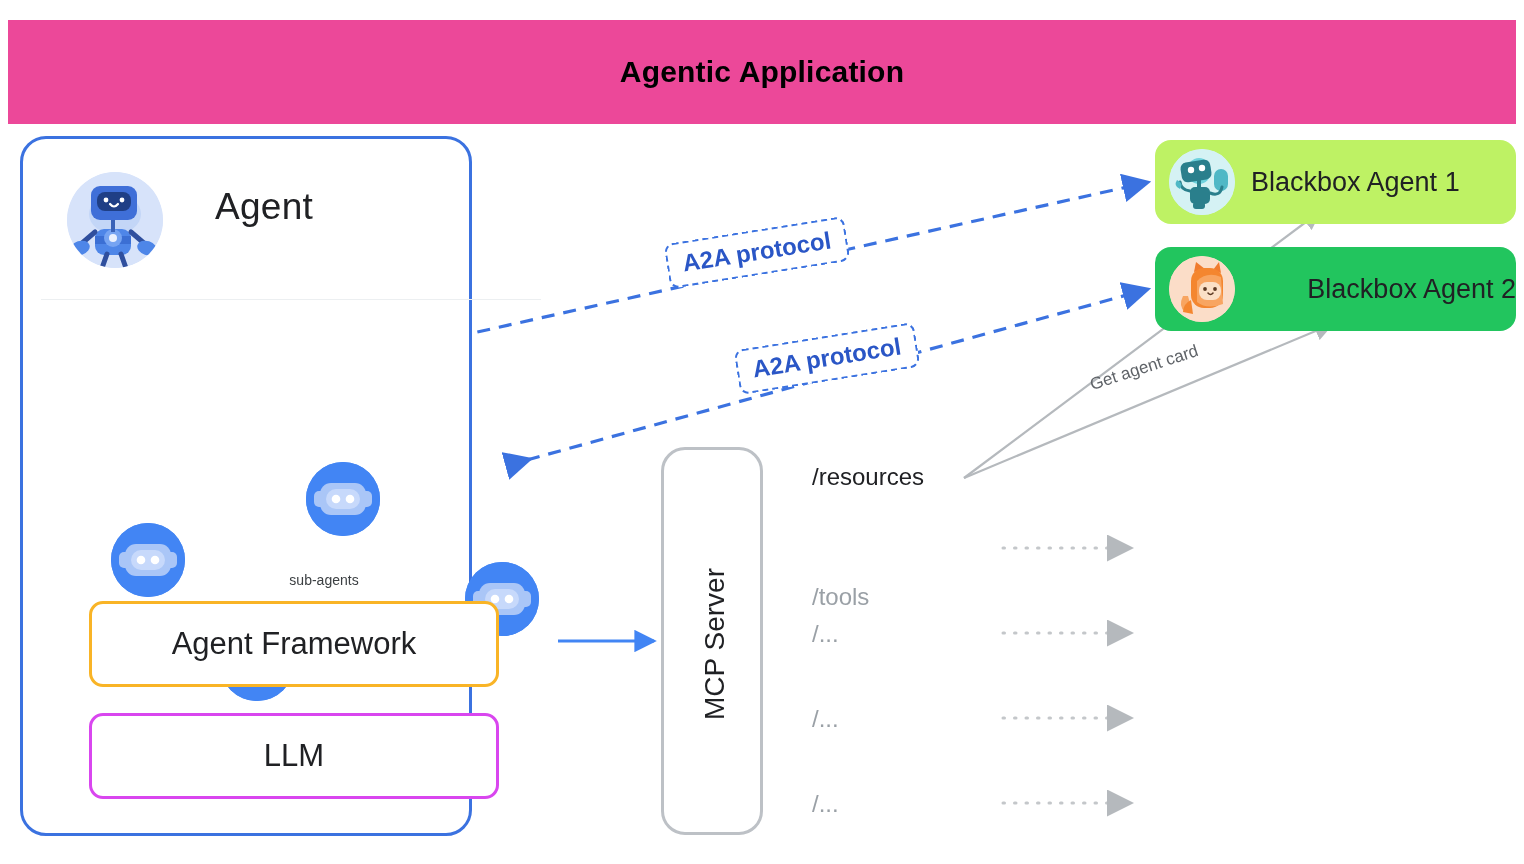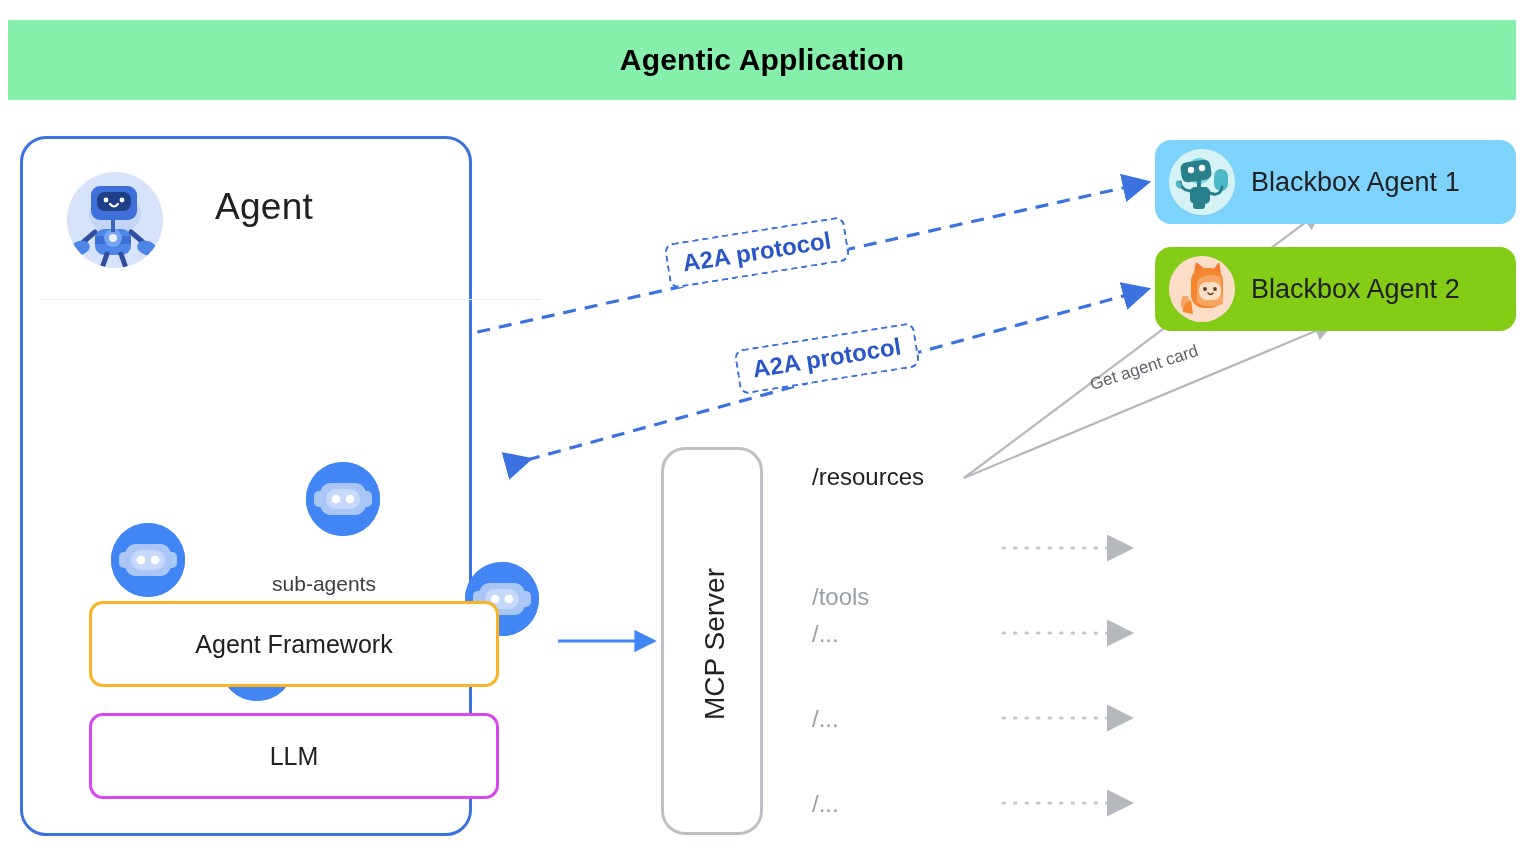--- a/index.html
+++ b/index.html
@@ -1,63 +1,63 @@
 <!DOCTYPE html>
 <html><head>
 <meta charset="utf-8">
 <style>
   html,body{margin:0;padding:0;background:#ffffff;}
   body{width:1524px;height:864px;position:relative;overflow:hidden;
        font-family:"Liberation Sans","DejaVu Sans",sans-serif;color:#202124;}
   .stage{position:absolute;inset:0;width:1524px;height:864px;}
 
   
-  .banner{position:absolute;left:8px;top:20px;width:1508px;height:80px;
-          background:#86efac;display:flex;align-items:center;justify-content:center;}
+  .banner{position:absolute;left:8px;top:20px;width:1508px;height:104px;
+          background:#ec4899;display:flex;align-items:center;justify-content:center;}
   .banner-title{font-size:30px;font-weight:bold;letter-spacing:.2px;color:#000;}
 
   
   .agent-card{position:absolute;left:20px;top:136px;width:452px;height:700px;
               border:3px solid #3b72e0;border-radius:26px;background:#fff;box-sizing:border-box;}
   .agent-head{position:absolute;left:0;top:0;width:100%;height:160px;display:flex;align-items:center;}
   .agent-avatar{position:absolute;left:44px;top:33px;width:96px;height:96px;border-radius:50%;
                 background:#d7e3fa;overflow:hidden;}
   .agent-title{position:absolute;left:192px;top:47px;font-size:37px;color:#202124;letter-spacing:.3px;}
   .card-divider{position:absolute;left:18px;top:160px;width:500px;height:1px;background:#eceff1;}
 
   
   .subs{position:absolute;left:0;top:162px;width:536px;height:420px;}
   .sub{position:absolute;width:74px;height:74px;border-radius:50%;background:#4285f4;}
   .sub svg{display:block;}
-  .sub-label{position:absolute;font-size:21px;color:#3c4043;white-space:nowrap;}
+  .sub-label{position:absolute;font-size:14px;color:#3c4043;white-space:nowrap;}
 
   
   .pill{position:absolute;left:66px;width:410px;height:86px;border-radius:14px;background:#fff;
         box-sizing:border-box;display:flex;align-items:center;justify-content:center;
-        font-size:25px;color:#202124;}
+        font-size:31px;color:#202124;}
   .pill-framework{top:462px;border:3px solid #f9b426;}
   .pill-llm{top:574px;border:3px solid #d946ef;}
 
   
   .mcp{position:absolute;left:661px;top:447px;width:102px;height:388px;border-radius:24px;
        border:3px solid #bdc1c6;background:#fff;box-sizing:border-box;}
   .mcp-label{position:absolute;left:0;top:0;width:102px;height:388px;
              display:flex;align-items:center;justify-content:center;}
   .mcp-label span{transform:rotate(-90deg);white-space:nowrap;font-size:28px;color:#202124;}
 
   
   .endpoint{position:absolute;left:812px;font-size:24px;white-space:nowrap;}
   .endpoint.active{color:#202124;text-align:right;}
   .endpoint.muted{color:#9aa0a6;}
 
   
   .bb{position:absolute;left:1155px;width:361px;height:84px;border-radius:16px;
       display:flex;align-items:center;box-sizing:border-box;padding-left:14px;}
-  .bb1{top:140px;background:#7dd3fc;}
-  .bb2{top:247px;background:#84cc16;}
+  .bb1{top:140px;background:#bef264;}
+  .bb2{top:247px;background:#22c55e;justify-content:space-between;}
   .bb-avatar{width:66px;height:66px;border-radius:50%;overflow:hidden;flex:0 0 auto;}
   .bb1 .bb-avatar{background:#d5f2f4;}
   .bb2 .bb-avatar{background:#fbddc8;}
   .bb-label{margin-left:16px;font-size:27px;color:#202124;white-space:nowrap;}
 
   
   .a2a{position:absolute;border:2.5px dashed #3b72e0;border-radius:9px;background:#fff;
        padding:6px 14px 7px 14px;font-size:24px;font-weight:bold;color:#2a56c6;
        white-space:nowrap;}
   .a2a1{left:666px;top:230px;transform:rotate(-9deg);}

